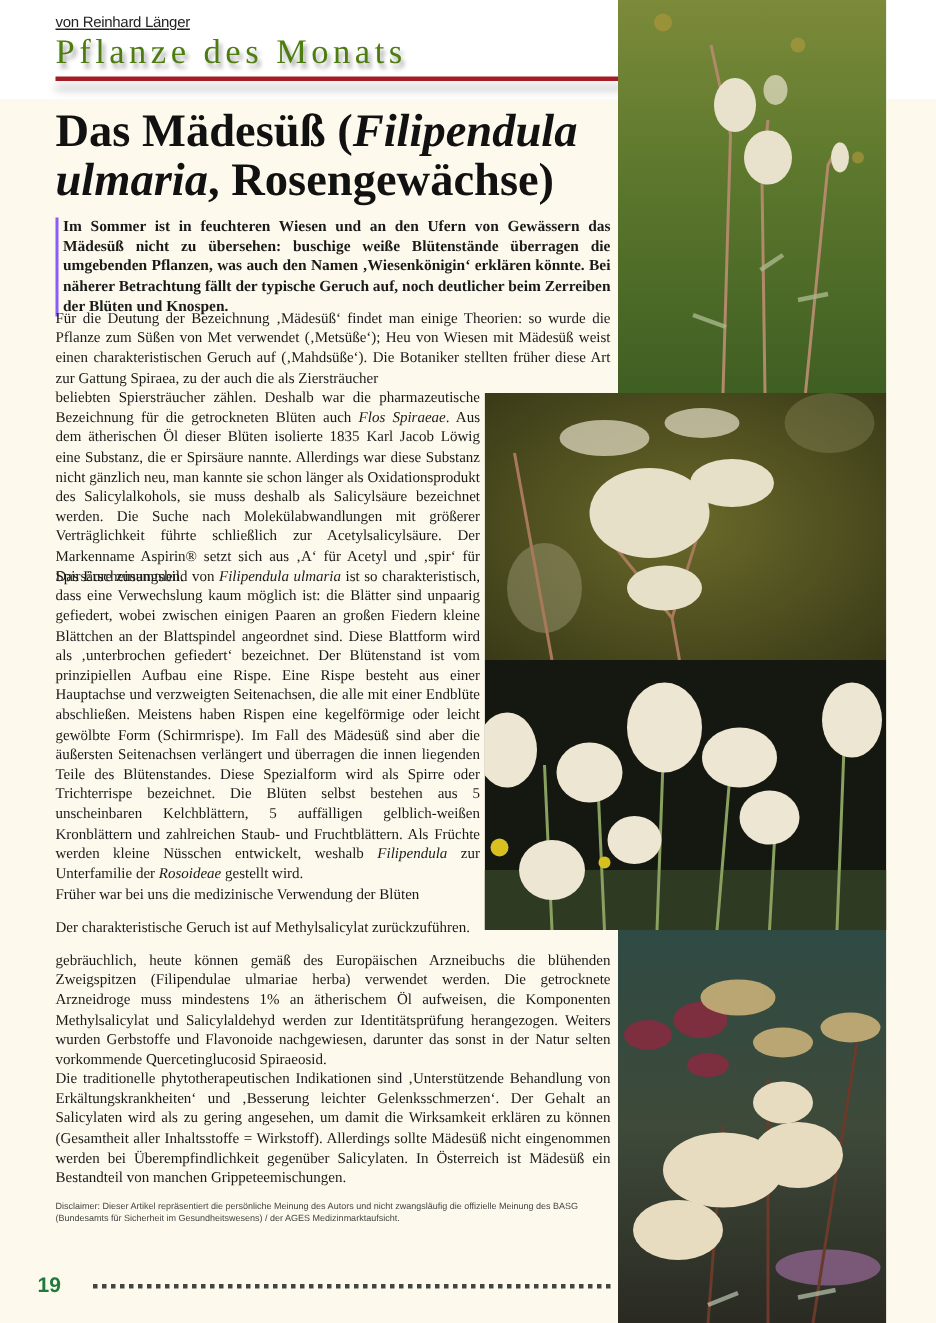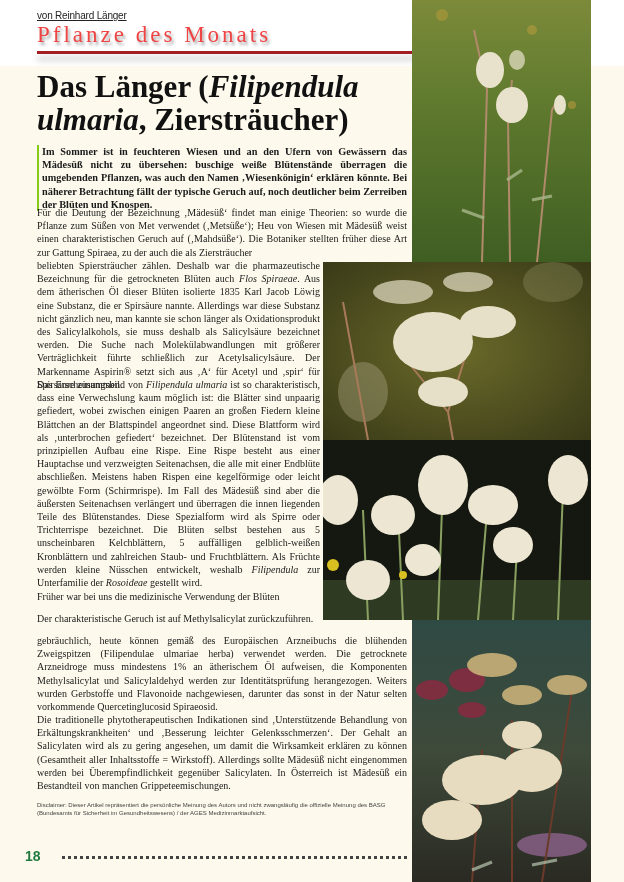--- a/index.html
+++ b/index.html
@@ -14,40 +14,40 @@
       background: #fdf9ec;
     }
     .author {
       position: absolute; left: 37px; top: 10px;
       font-family: "Liberation Sans", "DejaVu Sans", sans-serif;
       font-size: 10px; color: #222; letter-spacing: -0.2px; text-decoration: underline;
     }
     .column-title {
       position: absolute; left: 37px; top: 22px;
       font-family: "Liberation Serif", "DejaVu Serif", serif;
-      font-size: 23px; color: #ef4444; letter-spacing: 3px;
+      font-size: 23px; color: #4d7c0f; letter-spacing: 3px;
       text-shadow: 2px 3px 3px rgba(0,0,0,0.35);
     }
     .red-rule {
       position: absolute; left: 37px; top: 51px; width: 380px; height: 3px;
       background: #a31d24;
       box-shadow: 0 6px 6px rgba(0,0,0,0.25);
     }
     .headline {
       position: absolute; left: 37px; top: 70px; width: 380px;
       font-family: "Liberation Serif", "DejaVu Serif", serif;
       font-weight: bold; font-size: 31px; line-height: 33px; color: #111;
       margin: 0;
     }
     .headline i { font-weight: bold; }
     .lead {
       position: absolute; left: 37px; top: 145px; width: 370px;
       font-size: 10.3px; line-height: 13.2px; font-weight: bold;
       text-align: justify; margin: 0;
-      border-left: 2px solid #84cc16; padding-left: 3px; box-sizing: border-box;
+      border-left: 2px solid #8b5cf6; padding-left: 3px; box-sizing: border-box;
     }
     .p {
       position: absolute; left: 37px; margin: 0;
       font-size: 10px; line-height: 13.2px; text-align: justify;
       hyphens: manual;
     }
     .w-wide { width: 370px; }
     .w-narrow { width: 283px; }
     .photo {
       position: absolute; overflow: hidden;
@@ -70,40 +70,40 @@
   </style>
 </head>
 <body>
 
 <div class="cream"></div>
 
 <div class="author">von Reinhard Länger</div>
 <div class="column-title">Pflanze des Monats</div>
 <div class="red-rule"></div>
 
-<h1 class="headline"><span>Das Länger (</span><i>Filipendula ulmaria</i><span>, Ziersträucher)</span></h1>
+<h1 class="headline"><span>Das Mädesüß (</span><i>Filipendula ulmaria</i><span>, Rosengewächse)</span></h1>
 
 <p class="lead">Im Sommer ist in feuchteren Wiesen und an den Ufern von Gewässern das Mädesüß nicht zu übersehen: buschige weiße Blütenstände überragen die umgebenden Pflanzen, was auch den Namen ‚Wiesenkönigin‘ erklären könnte. Bei näherer Betrachtung fällt der typische Geruch auf, noch deutlicher beim Zerreiben der Blüten und Knospen.</p>
 
 <p class="p w-wide" style="top:206px;">Für die Deutung der Bezeichnung ‚Mädesüß‘ findet man einige Theorien: so wurde die Pflanze zum Süßen von Met verwendet (‚Metsüße‘); Heu von Wiesen mit Mädesüß weist einen charakteristischen Geruch auf (‚Mahdsüße‘). Die Botaniker stellten früher diese Art zur Gattung Spiraea, zu der auch die als Ziersträucher</p>
 
 <p class="p w-narrow" style="top:259px;"><span>beliebten Spiersträucher zählen. Deshalb war die pharmazeutische Bezeichnung für die getrockneten Blüten auch </span><i>Flos Spiraeae</i><span>. Aus dem ätherischen Öl dieser Blüten isolierte 1835 Karl Jacob Löwig eine Substanz, die er Spirsäure nannte. Allerdings war diese Substanz nicht gänzlich neu, man kannte sie schon länger als Oxidationsprodukt des Salicylalkohols, sie muss deshalb als Salicylsäure bezeichnet werden. Die Suche nach Molekülabwandlungen mit größerer Verträglichkeit führte schließlich zur Acetylsalicylsäure. Der Markenname Aspirin® setzt sich aus ‚A‘ für Acetyl und ‚spir‘ für Spirsäure zusammen.</span></p>
 
 <p class="p w-narrow" style="top:378px;"><span>Das Erscheinungsbild von </span><i>Filipendula ulmaria</i><span> ist so charakteristisch, dass eine Verwechslung kaum möglich ist: die Blätter sind unpaarig gefiedert, wobei zwischen einigen Paaren an großen Fiedern kleine Blättchen an der Blattspindel angeordnet sind. Diese Blattform wird als ‚unterbrochen gefiedert‘ bezeichnet. Der Blütenstand ist vom prinzipiellen Aufbau eine Rispe. Eine Rispe besteht aus einer Hauptachse und verzweigten Seitenachsen, die alle mit einer Endblüte abschließen. Meistens haben Rispen eine kegelförmige oder leicht gewölbte Form (Schirmrispe). Im Fall des Mädesüß sind aber die äußersten Seitenachsen verlängert und überragen die innen liegenden Teile des Blütenstandes. Diese Spezialform wird als Spirre oder Trichterrispe bezeichnet. Die Blüten selbst bestehen aus 5 unscheinbaren Kelchblättern, 5 auffälligen gelblich-weißen Kronblättern und zahlreichen Staub- und Fruchtblättern. Als Früchte werden kleine Nüsschen entwickelt, weshalb </span><i>Filipendula</i><span> zur Unterfamilie der </span><i>Rosoideae</i><span> gestellt wird.</span></p>
 
 <p class="p w-narrow" style="top:612px;">Der charakteristische Geruch ist auf Methylsalicylat zurückzuführen.</p>
 
 <p class="p w-narrow" style="top:590px;">Früher war bei uns die medizinische Verwendung der Blüten</p>
 <p class="p w-wide" style="top:634px;">gebräuchlich, heute können gemäß des Europäischen Arzneibuchs die blühenden Zweigspitzen (Filipendulae ulmariae herba) verwendet werden. Die getrocknete Arzneidroge muss mindestens 1% an ätherischem Öl aufweisen, die Komponenten Methylsalicylat und Salicylaldehyd werden zur Identitätsprüfung herangezogen. Weiters wurden Gerbstoffe und Flavonoide nachgewiesen, darunter das sonst in der Natur selten vorkommende Quercetinglucosid Spiraeosid.</p>
 
 <p class="p w-wide" style="top:713px;">Die traditionelle phytotherapeutischen Indikationen sind ‚Unterstützende Behandlung von Erkältungskrankheiten‘ und ‚Besserung leichter Gelenksschmerzen‘. Der Gehalt an Salicylaten wird als zu gering angesehen, um damit die Wirksamkeit erklären zu können (Gesamtheit aller Inhaltsstoffe = Wirkstoff). Allerdings sollte Mädesüß nicht eingenommen werden bei Überempfindlichkeit gegenüber Salicylaten. In Österreich ist Mädesüß ein Bestandteil von manchen Grippeteemischungen.</p>
 
 <p class="disclaimer">Disclaimer: Dieser Artikel repräsentiert die persönliche Meinung des Autors und nicht zwangsläufig die offizielle Meinung des BASG (Bundesamts für Sicherheit im Gesundheitswesens) / der AGES Medizinmarktaufsicht.</p>
 
-<div class="page-number">18</div>
+<div class="page-number">19</div>
 <div class="dotted-rule"></div>
 
 <div class="photo" style="left:412px; top:0; width:179px; height:262px;">
   <svg width="179" height="262" viewBox="0 0 179 262">
     <defs>
       <linearGradient id="g1" x1="0" y1="0" x2="0" y2="1">
         <stop offset="0" stop-color="#7c8a3a"></stop>
         <stop offset="0.4" stop-color="#5f7a2e"></stop>
         <stop offset="1" stop-color="#3f5e22"></stop>
       </linearGradient>

